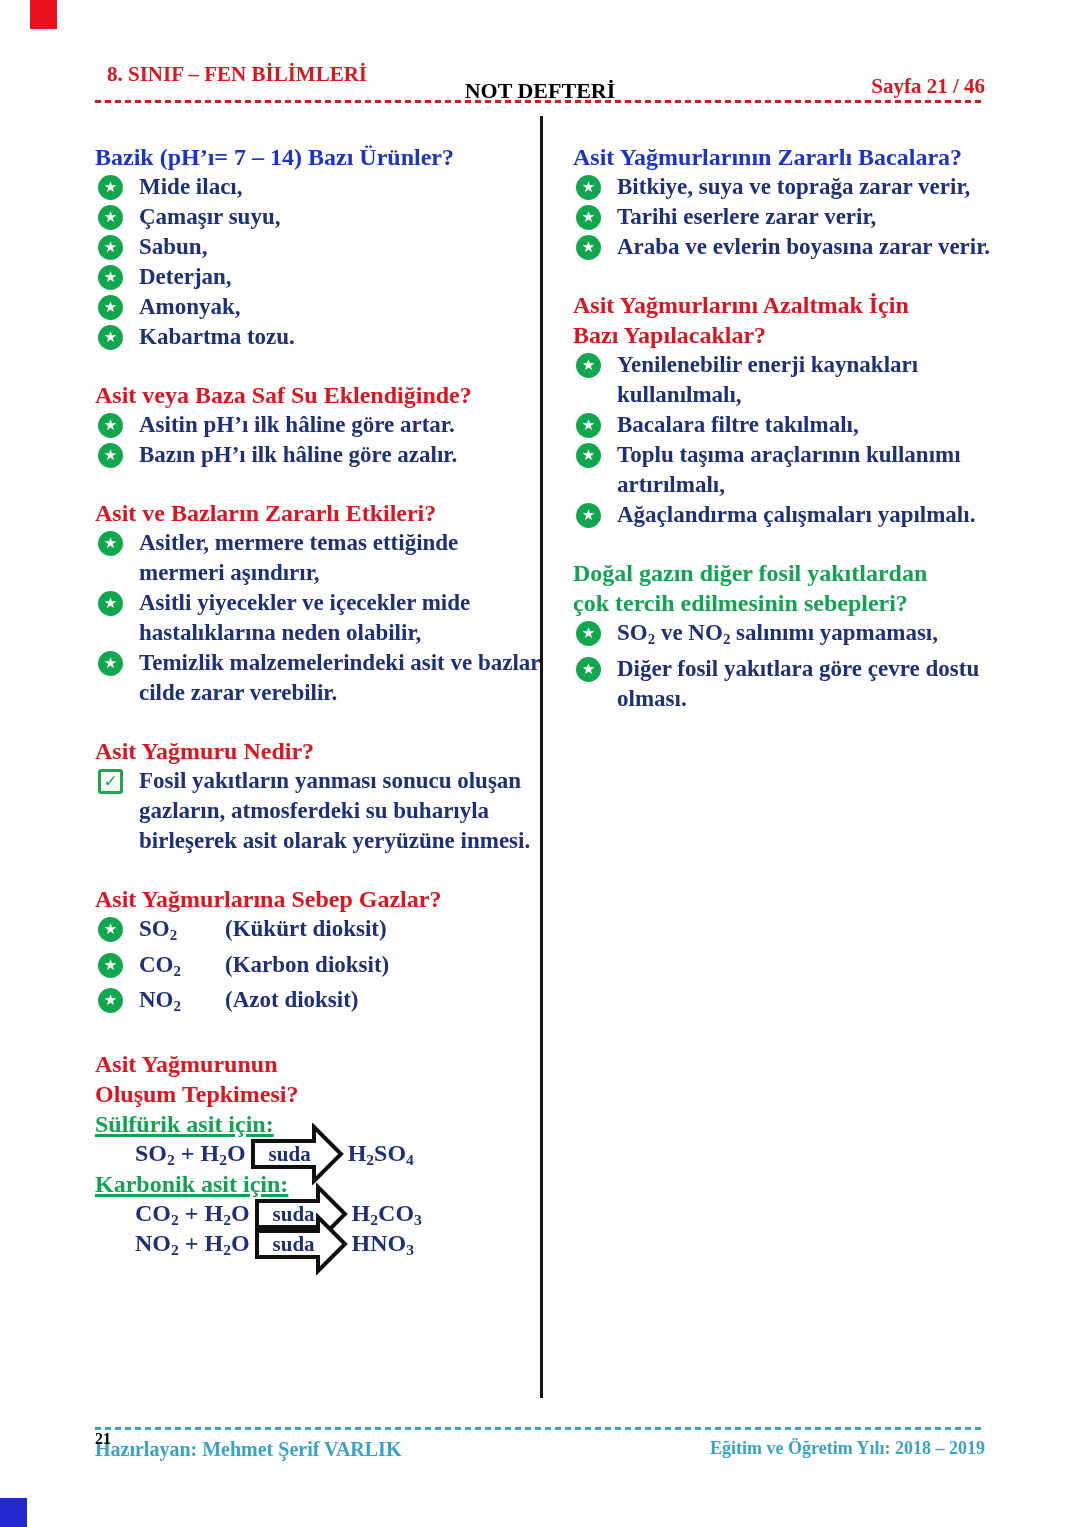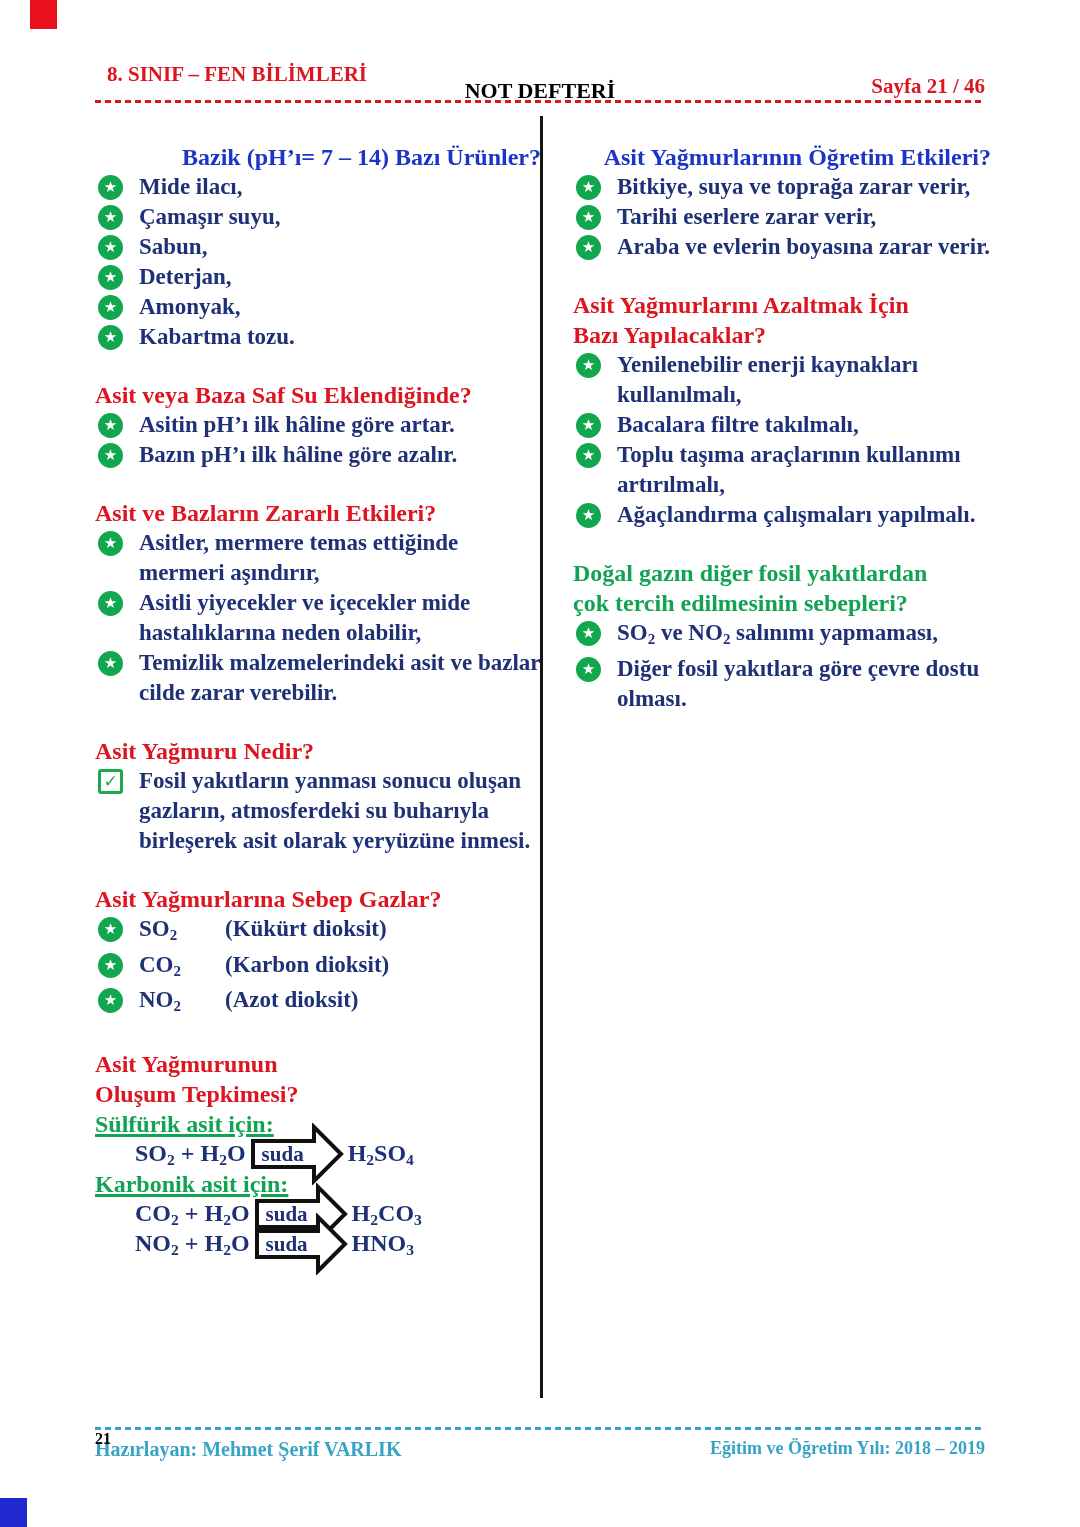--- a/index.html
+++ b/index.html
@@ -40,21 +40,21 @@
   .ftr-right{position:absolute;right:0;top:0;font-size:18px;color:var(--teal);white-space:nowrap;}
 
   
   .column{position:absolute;top:130px;padding-top:12px;}
   #col-left{left:95px;width:446px;}
   #col-right{left:573px;width:418px;}
 
   .section{margin-top:28px;}
   .section:first-child{margin-top:0;}
   .hd{font-size:24px;line-height:30px;white-space:nowrap;}
-  .hd-blue{color:var(--blue);text-align:right;}
+  .hd-blue{color:var(--blue);}
   .hd-red{color:var(--red);}
   .hd-green{color:var(--green);}
 
   .item{display:flex;align-items:flex-start;font-size:23px;line-height:30px;color:var(--navy);}
   .item-text{flex:1;}
   .star-icon{flex:0 0 auto;width:25px;height:25px;margin:3px 16px 0 3px;border-radius:50%;
     background:#12a64e;color:#ffffff;font-family:"DejaVu Sans",sans-serif;font-size:15px;
     line-height:25px;text-align:center;}
   .check-icon{flex:0 0 auto;width:25px;height:25px;margin:3px 16px 0 3px;border:3.5px solid #1ba94c;
     border-radius:3px;background:#ffffff;color:#1ba94c;font-family:"DejaVu Sans",sans-serif;
@@ -62,21 +62,21 @@
   .gas{display:inline-block;min-width:86px;}
 
   sub{font-size:0.65em;vertical-align:-0.25em;}
 
   
   .rx-label{display:inline-block;font-size:24px;line-height:30px;color:var(--green);
     text-decoration:underline;text-decoration-thickness:2.5px;white-space:nowrap;}
   .rx-eq{display:flex;align-items:center;height:30px;margin-left:40px;font-size:24px;color:var(--navy);white-space:nowrap;}
   .arrow-wrap{position:relative;width:94px;height:62px;flex:0 0 auto;margin:-16px 4px;}
   .arrow-wrap svg{position:absolute;left:0;top:0;}
-  .arrow-label{position:absolute;left:4px;top:18px;width:58px;height:26px;text-align:center;
+  .arrow-label{position:absolute;left:11px;top:18px;width:58px;height:26px;text-align:center;
     font-size:21px;line-height:26px;color:var(--navy);}
 </style>
 </head>
 <body>
 
 <div id="page">
 
   <div id="corner-red" class="corner-box"></div>
   <div id="corner-blue" class="corner-box"></div>
 
@@ -197,21 +197,21 @@
               <polygon points="3,18 64,18 64,4 91,31 64,58 64,44 3,44" fill="#ffffff" stroke="#101010" stroke-width="4"></polygon>
             </svg>
             <span class="arrow-label">suda</span>
           </span>
           <span>HNO<sub>3</sub></span>
         </div>
       </div>
     </div>
   <div id="col-right" class="column">
       <div class="section">
-        <div class="hd hd-blue">Asit Yağmurlarının Öğretim Etkileri?</div>
+        <div class="hd hd-blue">Asit Yağmurlarının Zararlı Bacalara?</div>
         <div class="item">
           <span class="star-icon">★</span>
           <div class="item-text">Bitkiye, suya ve toprağa zarar verir,</div>
         </div>
         <div class="item">
           <span class="star-icon">★</span>
           <div class="item-text">Tarihi eserlere zarar verir,</div>
         </div>
         <div class="item">
           <span class="star-icon">★</span>

